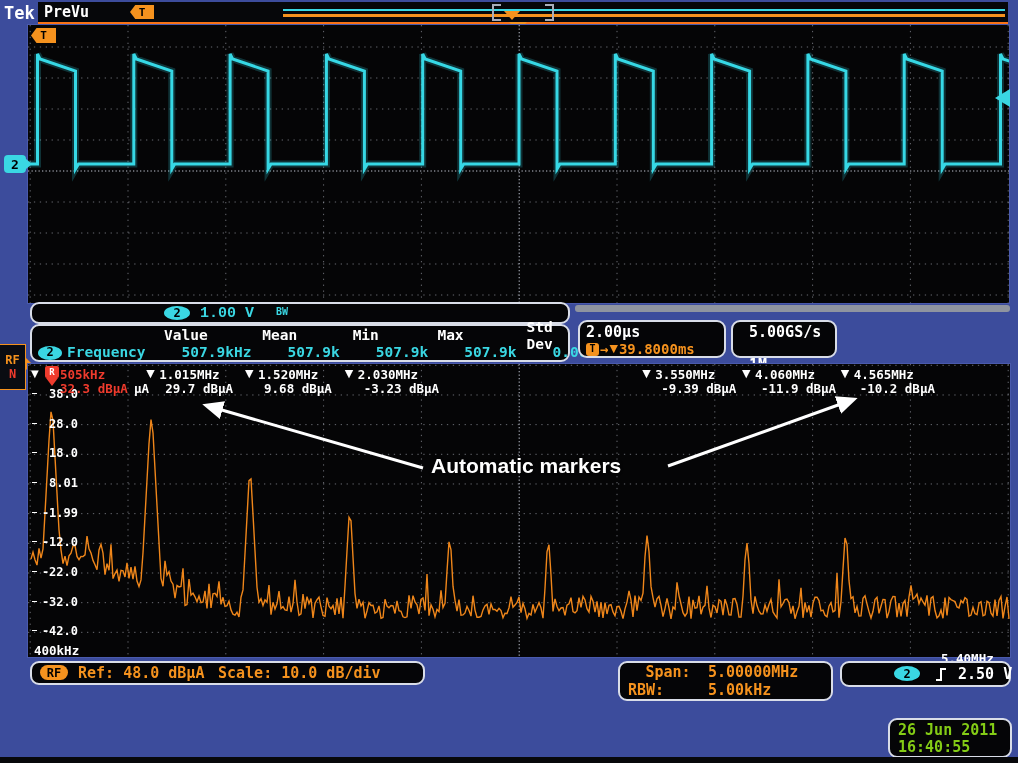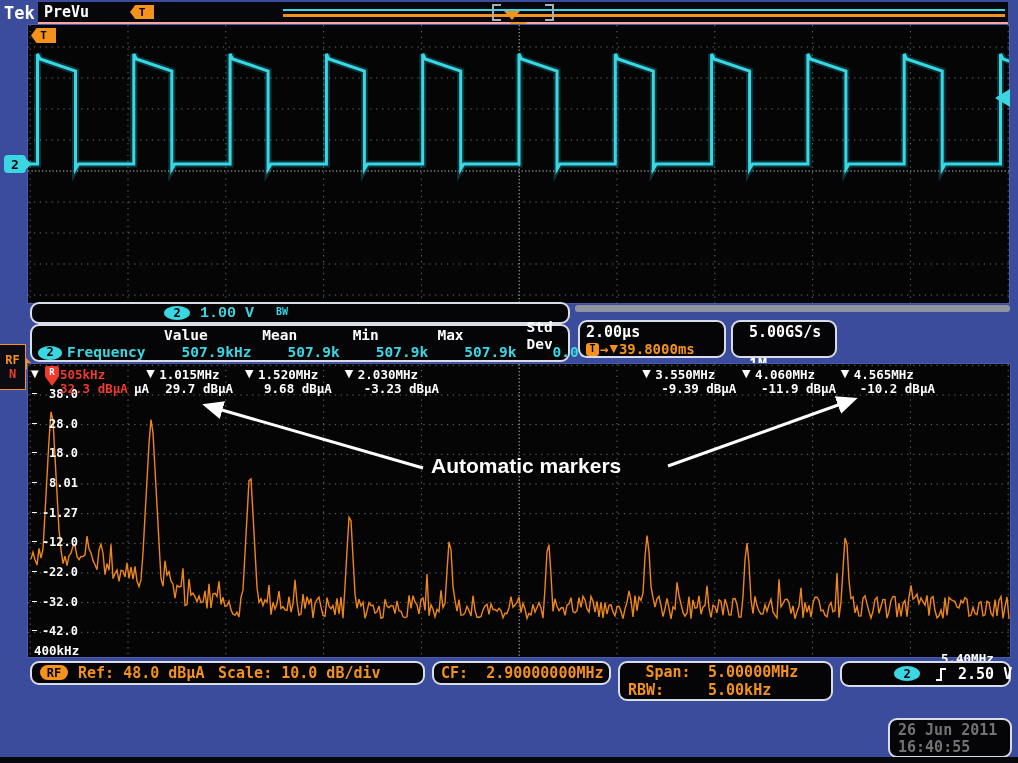--- a/index.html
+++ b/index.html
@@ -7,21 +7,21 @@
         font-family:"DejaVu Sans Mono",monospace;}
   .abs{position:absolute;}
   .mono{font-family:"DejaVu Sans Mono",monospace;font-weight:bold;}
   .cy{color:#3ad7e3}.or{color:#f5921e}.wh{color:#ffffff}.rd{color:#ef3b2d}
   .box{position:absolute;background:#050507;border:2px solid #d9dde8;border-radius:9px;box-sizing:border-box;}
   .badge{display:inline-flex;align-items:center;justify-content:center;background:#3ad7e3;color:#000;
          border-radius:50%;font-weight:bold;font-family:"DejaVu Sans Mono",monospace;}
   .obadge{display:inline-flex;align-items:center;justify-content:center;background:#f5921e;color:#000;
          border-radius:8px;font-weight:bold;font-family:"DejaVu Sans Mono",monospace;}
   
-  #top-strip{left:38px;top:2px;width:970px;height:20px;background:#06070a;border-bottom:2px solid #fca5a5;}
+  #top-strip{left:38px;top:2px;width:970px;height:20px;background:#06070a;border-bottom:2px solid #f97316;}
   #ovw-cyan{position:absolute;left:245px;top:7px;width:722px;height:2px;background:#3ad7e3;}
   #ovw-orange{position:absolute;left:245px;top:12px;width:722px;height:3px;background:#f5921e;}
   .bracket{position:absolute;top:2px;width:7px;height:13px;border:2px solid #a9adba;}
   .tri-dn{width:0;height:0;border-left:8px solid transparent;border-right:8px solid transparent;border-top:9px solid #f5921e;}
   .ttag{position:absolute;background:#f5921e;color:#000;font:bold 11px "DejaVu Sans Mono",monospace;
         display:flex;align-items:center;justify-content:center;
         clip-path:polygon(0 50%,22% 0,100% 0,100% 100%,22% 100%);}
   
   .pane{position:absolute;background:#050506;border:1px solid #4a5aad;box-sizing:border-box;}
   #ch2-ground{left:4px;top:155px;width:22px;height:18px;background:#3ad7e3;border-radius:4px;color:#000;
@@ -52,21 +52,21 @@
   .pkmarker .ma{position:absolute;left:14px;top:14px;}
   #refpin{position:absolute;left:17px;top:2px;width:14px;height:12px;background:#ef3b2d;border-radius:2px;
       color:#fff;font:bold 9px "DejaVu Sans Mono",monospace;text-align:center;line-height:12px;}
   #refpin::after{content:"";position:absolute;left:1px;top:12px;border-left:6px solid transparent;
       border-right:6px solid transparent;border-top:8px solid #ef3b2d;}
   #annot{position:absolute;left:403px;top:90px;color:#fff;font:bold 21px "Liberation Sans",sans-serif;
       text-shadow:0 0 3px #000;z-index:5;}
   
   .bar-text{font-size:15px;line-height:20px;white-space:pre;}
   #dt-box{left:888px;top:718px;width:124px;height:40px;padding:2px 8px;}
-  #dt-box div{font-size:15px;line-height:17px;color:#737373;}
+  #dt-box div{font-size:15px;line-height:17px;color:#84cc16;}
 </style>
 </head>
 <body>
 
 <div id="root">
 
   <span class="abs mono wh" style="left:4px;top:3px;font-size:17px;">Tek</span>
   <div class="abs" id="top-strip">
     <span class="mono wh" style="position:absolute;left:6px;top:1px;font-size:15px;">PreVu</span>
     <div class="ttag" style="left:92px;top:3px;width:24px;height:14px;">
@@ -186,21 +186,21 @@
         <line x1="784.6" y1="0" x2="784.6" y2="293" stroke="#c9cdda" stroke-width="1" stroke-dasharray="1.3 4.6" opacity="0.5"></line>
         <line x1="882.4" y1="0" x2="882.4" y2="293" stroke="#c9cdda" stroke-width="1" stroke-dasharray="1.3 4.6" opacity="0.5"></line>
         <line x1="980.2" y1="0" x2="980.2" y2="293" stroke="#c9cdda" stroke-width="1" stroke-dasharray="1.3 4.6" opacity="0.5"></line>
         <polyline points="3,195.1 5,188.2 7,195.8 9,201.1 11,184.4 13,194.2 15,184.8 17,149.1 19,112.7 21,76.3 23,47.9 25,56.7 27,93.1 29,129.5 31,165.9 33,185.8 35,199.6 37,192.1 39,201.6 41,191.8 43,189.2 45,182.1 47,181.3 49,192.4 51,195.7 53,192.5 55,192.6 57,190.9 59,172.1 61,184.9 63,189.0 65,196.4 67,200.7 69,205.8 71,186.0 73,180.2 75,189.1 77,210.7 79,199.6 81,206.3 83,180.3 85,214.6 87,209.6 89,206.0 91,217.4 93,206.3 95,206.9 97,213.0 99,198.9 101,214.3 103,203.2 105,215.1 107,202.4 109,217.1 111,222.6 113,215.9 115,188.8 117,152.4 119,116.0 121,79.6 123,55.6 125,68.8 127,105.3 129,141.7 131,178.1 133,214.5 135,222.3 137,196.8 139,211.1 141,207.6 143,217.1 145,220.2 147,234.1 149,221.5 151,222.9 153,222.4 155,204.3 157,241.4 159,240.6 161,215.0 163,231.2 165,229.1 167,232.8 169,237.7 171,232.1 173,238.7 175,238.0 177,226.9 179,244.5 181,219.9 183,244.0 185,229.7 187,229.2 189,232.4 191,217.3 193,240.4 195,233.3 197,242.3 199,241.6 201,237.2 203,245.9 205,250.2 207,251.2 209,248.3 211,253.0 213,233.2 215,225.9 217,189.5 219,153.1 221,116.7 223,115.0 225,150.5 227,186.9 229,223.3 231,238.1 233,234.8 235,241.5 237,235.8 239,238.2 241,221.1 243,250.7 245,238.3 247,245.1 249,239.8 251,227.0 253,244.5 255,242.7 257,245.9 259,246.3 261,232.6 263,248.2 265,239.7 267,215.9 269,238.0 271,251.3 273,249.9 275,230.1 277,244.7 279,232.6 281,239.5 283,234.5 285,253.9 287,239.3 289,235.7 291,233.1 293,242.8 295,251.5 297,252.3 299,233.6 301,242.2 303,244.7 305,241.6 307,250.8 309,234.4 311,249.8 313,233.1 315,254.2 317,222.0 319,187.0 321,153.3 323,156.8 325,193.2 327,229.6 329,244.4 331,235.1 333,242.0 335,238.3 337,254.2 339,247.0 341,238.6 343,241.5 345,241.2 347,249.2 349,247.8 351,241.9 353,254.2 355,253.5 357,235.3 359,242.1 361,243.7 363,241.6 365,241.8 367,249.5 369,236.8 371,246.7 373,247.3 375,252.8 377,253.6 379,252.8 381,231.3 383,244.3 385,231.6 387,238.0 389,240.8 391,250.0 393,235.4 395,233.9 397,246.4 399,210.0 401,251.7 403,240.9 405,245.3 407,252.9 409,245.5 411,247.6 413,226.3 415,243.5 417,239.3 419,207.1 421,177.8 423,185.8 425,222.2 427,236.2 429,247.1 431,235.7 433,251.2 435,250.9 437,248.9 439,242.4 441,246.4 443,252.1 445,231.7 447,246.1 449,253.2 451,253.2 453,252.5 455,245.9 457,241.9 459,240.3 461,250.3 463,239.9 465,245.5 467,245.4 469,247.2 471,244.3 473,246.6 475,253.7 477,249.2 479,249.4 481,243.7 483,232.6 485,243.2 487,241.1 489,238.5 491,233.1 493,248.7 495,239.4 497,245.0 499,254.3 501,249.5 503,251.1 505,240.5 507,248.1 509,243.4 511,238.7 513,243.8 515,254.1 517,224.2 519,187.8 521,180.8 523,211.0 525,247.4 527,234.9 529,242.5 531,246.7 533,244.0 535,243.6 537,251.4 539,241.2 541,239.7 543,233.6 545,247.6 547,248.9 549,246.6 551,233.6 553,243.3 555,232.3 557,236.0 559,244.7 561,248.2 563,232.5 565,237.3 567,248.1 569,237.4 571,252.9 573,238.4 575,254.0 577,238.6 579,250.0 581,241.3 583,240.7 585,247.9 587,251.8 589,242.5 591,242.2 593,247.2 595,254.6 597,244.8 599,238.1 601,226.8 603,236.2 605,253.0 607,231.5 609,246.7 611,233.0 613,236.4 615,229.1 617,192.7 619,171.6 621,187.6 623,222.4 625,233.6 627,243.0 629,234.9 631,232.3 633,241.3 635,252.6 637,244.6 639,234.3 641,243.9 643,254.8 645,243.0 647,245.1 649,218.3 651,231.6 653,240.0 655,248.7 657,252.2 659,248.9 661,232.5 663,254.6 665,235.8 667,244.1 669,243.6 671,231.9 673,250.2 675,243.1 677,241.4 679,221.8 681,243.9 683,253.5 685,241.3 687,242.7 689,249.0 691,235.7 693,237.3 695,251.2 697,235.1 699,241.3 701,250.9 703,251.0 705,234.9 707,234.6 709,240.4 711,253.1 713,253.0 715,232.1 717,195.7 719,179.0 721,199.5 723,235.9 725,249.6 727,232.3 729,241.6 731,247.2 733,250.0 735,249.9 737,240.9 739,247.3 741,240.6 743,235.5 745,247.9 747,251.2 749,253.9 751,215.4 753,242.8 755,239.5 757,235.5 759,235.1 761,238.7 763,249.5 765,241.9 767,254.7 769,247.7 771,242.3 773,223.8 775,253.8 777,238.3 779,248.4 781,241.4 783,253.2 785,239.1 787,233.2 789,233.1 791,236.6 793,246.8 795,246.2 797,251.3 799,252.7 801,242.2 803,238.6 805,247.9 807,246.5 809,209.0 811,253.6 813,237.6 815,204.9 817,174.0 819,180.3 821,216.7 823,234.5 825,232.8 827,248.8 829,242.5 831,252.1 833,251.9 835,234.2 837,231.7 839,239.9 841,247.6 843,254.0 845,247.3 847,235.6 849,233.3 851,249.4 853,242.2 855,235.4 857,235.6 859,254.1 861,247.6 863,236.5 865,232.4 867,232.7 869,253.2 871,239.2 873,252.3 875,239.6 877,236.5 879,252.6 881,232.8 883,221.3 885,235.2 887,233.4 889,230.2 891,239.6 893,234.1 895,238.0 897,241.1 899,231.4 901,251.6 903,234.1 905,232.6 907,246.5 909,253.8 911,251.8 913,246.0 915,254.3 917,233.6 919,251.5 921,233.5 923,235.6 925,236.6 927,237.6 929,243.0 931,244.0 933,236.5 935,238.8 937,233.7 939,235.4 941,252.1 943,251.1 945,243.3 947,249.5 949,250.6 951,239.2 953,237.8 955,251.8 957,250.8 959,237.3 961,238.6 963,249.1 965,252.0 967,235.7 969,251.9 971,236.4 973,232.4 975,254.4 977,242.7 979,233.0 981,254.9" stroke="#ef861a" fill="none" stroke-width="1.4"></polyline>
       </svg>
     <div id="ylabels">
         <div class="ylab" style="top: 23px;">38.0</div>
         <div class="ylab" style="top: 52.67px;">28.0</div>
         <div class="ylab" style="top: 82.34px;">18.0</div>
         <div class="ylab" style="top: 112.01px;">8.01</div>
-        <div class="ylab" style="top: 141.68px;">-1.27</div>
+        <div class="ylab" style="top: 141.68px;">-1.99</div>
         <div class="ylab" style="top: 171.35px;">-12.0</div>
         <div class="ylab" style="top: 201.02px;">-22.0</div>
         <div class="ylab" style="top: 230.69px;">-32.0</div>
         <div class="ylab" style="top: 260.36px;">-42.0</div>
       </div>
     <span class="wh" style="position:absolute;left:3px;top:4px;font-size:10px;font-family:'DejaVu Sans',sans-serif;">▼</span>
     <div id="refpin">
       <span>R</span>
     </div>
     <span class="mono rd" style="position:absolute;left:32px;top:3px;font-size:12.5px;">505kHz</span>
@@ -250,23 +250,20 @@
       <line x1="395" y1="104" x2="180" y2="42" stroke="#ffffff" stroke-width="3" marker-end="url(#ah)"></line>
       <line x1="640" y1="102" x2="824" y2="36" stroke="#ffffff" stroke-width="3" marker-end="url(#ah)"></line>
     </svg>
   </div>
 
   <div class="box mono or" style="left:30px;top:661px;width:395px;height:24px;">
     <span class="obadge" style="position:absolute;left:8px;top:2px;width:28px;height:15px;font-size:12px;border-radius:8px;">RF</span>
     <span class="bar-text" style="position:absolute;left:46px;top:0;">Ref: 48.0 dBµA</span>
     <span class="bar-text" style="position:absolute;left:186px;top:0;">Scale: 10.0 dB/div</span>
   </div>
-  <div class="box mono or" style="left:432px;top:661px;width:179px;height:24px;padding:0 7px;">
-    <span class="bar-text">CF:  2.90000000MHz</span>
-  </div>
   <div class="box mono or" style="left:618px;top:661px;width:215px;height:40px;padding:0 8px;">
     <div style="display:flex;font-size:15px;line-height:19px;">
       <span style="width:80px;text-align:center;">Span:</span>
       <span>5.00000MHz</span>
     </div>
     <div style="display:flex;font-size:15px;line-height:17px;">
       <span style="width:80px;">RBW:</span>
       <span>5.00kHz</span>
     </div>
   </div>

